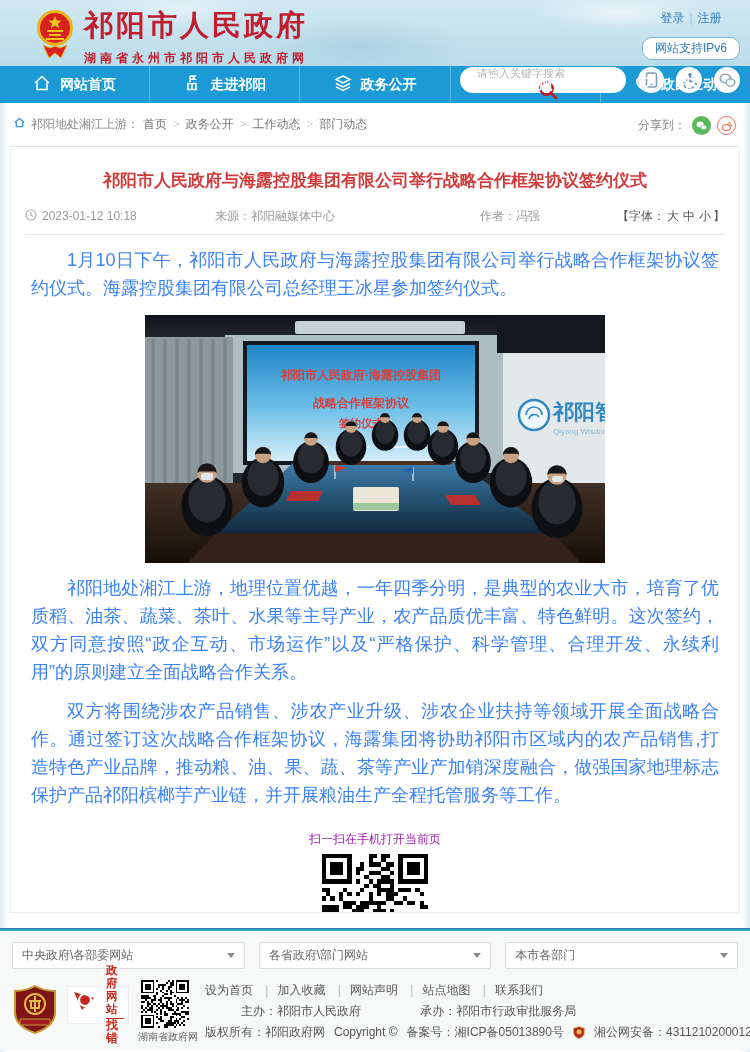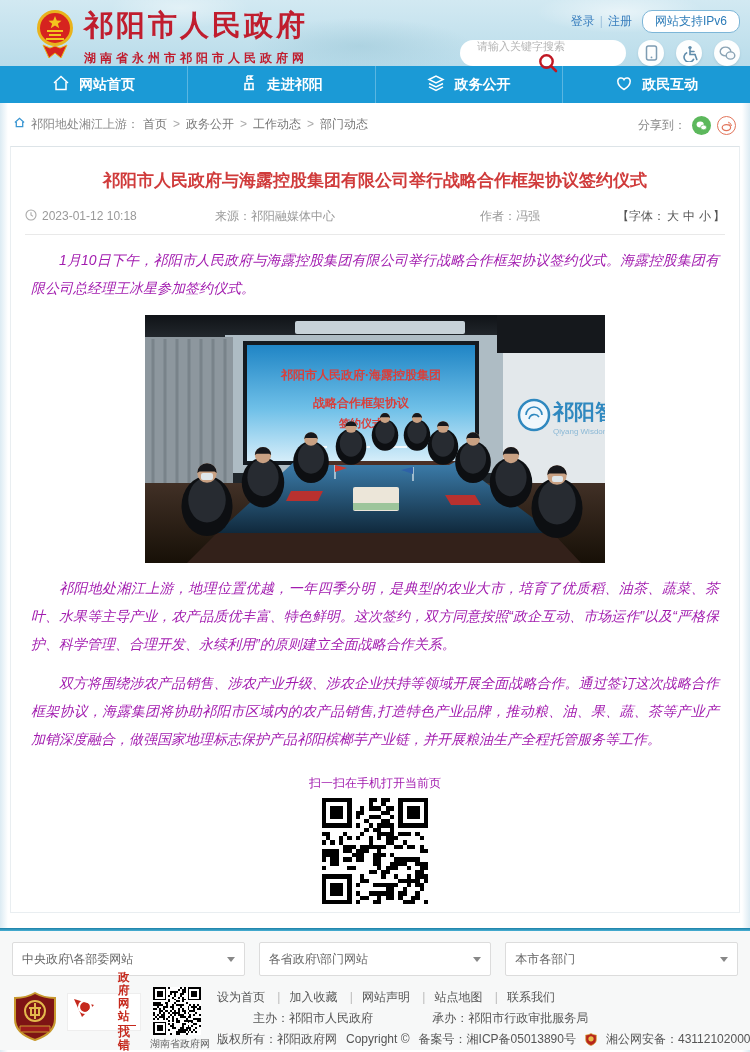--- a/index.html
+++ b/index.html
@@ -11,21 +11,21 @@
   .hdr { height:66px; padding:6px 10px 0 36px; display:flex; justify-content:space-between;
     background:
       radial-gradient(120px 30px at 620px 12px, rgba(255,255,255,.55), transparent 70%),
       radial-gradient(160px 40px at 360px 46px, rgba(150,195,212,.45), transparent 70%),
       radial-gradient(100px 30px at 180px 8px, rgba(255,255,255,.4), transparent 70%),
       linear-gradient(180deg,#d2e9f2,#b9dcea); }
   .hdr-left { display:flex; align-items:center; gap:10px; }
   .titles .site-name { color:#c01d2e; font-size:29px; font-weight:bold; letter-spacing:3px; }
   .titles .site-sub { color:#c01d2e; font-size:12px; font-weight:bold; letter-spacing:4px; margin-top:4px; }
   .hdr-right { display:flex; flex-direction:column; align-items:flex-end; gap:7px; padding-top:4px; }
-  .hdr-top { display:flex; align-items:center; gap:10px; font-size:12px; color:#3a7fbe; }
+  .hdr-top { display:flex; align-items:center; gap:10px; font-size:12px; color:#3a7fbe;flex-direction:column; }
   .auth span { cursor:pointer; }
   .auth .sep { color:#9fc3dd; margin:0 5px; }
   .ipv6 { background:#fff; border:1px solid #7db6d8; color:#2d7cb8; border-radius:10px;
           padding:2px 12px; font-size:12px; }
   .hdr-tools { display:flex; align-items:center; gap:12px; }
   .searchbox { width:166px; height:26px; background:#fff; border-radius:13px; display:flex;
                align-items:center; padding:0 2px 0 12px;flex-direction:column; }
   .searchbox input { border:none; outline:none; flex:1; font-size:11px; color:#555; min-width:0;
                      font-family:inherit; background:transparent; }
   .searchbox input::placeholder { color:#b5b5b5; }
@@ -38,62 +38,62 @@
   .nav { height:37px; background:#1b9ad6; display:flex; }
   .nav-item { flex:1; display:flex; align-items:center; justify-content:center; gap:9px;
               color:#fff; font-size:14px; font-weight:bold; cursor:pointer;
               border-left:1px solid rgba(255,255,255,.28); }
   .nav-item:first-child { border-left:none; }
 
   
   .crumb-row { height:43px; padding:13px 14px 0; display:flex; align-items:flex-start;
                font-size:12px; color:#888; background:transparent; }
   .crumb-row .crumbs { display:flex; align-items:center; gap:4px; margin-left:6px; }
-  .crumbs b { font-weight:normal; color:#777; cursor:pointer; }
+  .crumbs b { font-weight:normal; color:#777; cursor:pointer;font-family:Liberation Serif, serif; }
   .crumbs b + b::before { content:">"; color:#aaa; margin-right:6px; margin-left:2px; }
   .share { margin-left:auto; display:flex; align-items:center; gap:6px; color:#888; }
   .share-ic { width:19px; height:19px; border-radius:50%; display:flex; align-items:center;
               justify-content:center; cursor:pointer; }
   .share-wechat { background:#5cb85c; }
   .share-weibo { background:#fff; border:1px solid #e2745a; }
 
   
   .content { margin:0 10px; height:767px; background:#fff; border:1px solid #e9eef1;
              border-top:1px solid #dde4e8; overflow:hidden; }
   .a-title { font-size:17px; color:#d03b3b; text-align:center; margin:22px 46px 0; line-height:1.45;
              font-weight:bold; }
   .meta { display:flex; align-items:center; margin:14px 14px 0; padding-bottom:9px; font-size:12px;
           color:#999; border-bottom:1px solid #e9e9e9; }
   .m-date { display:flex; align-items:center; gap:5px; width:190px; }
   .m-src { width:265px; }
   .m-author { flex:1; }
   .m-font { color:#555; }
   .m-font span[data-interactable="true"] { cursor:pointer; margin:0 2px; }
-  .content p { margin:11px 20px 0; font-size:14px; line-height:28px; color:#a21caf;
-               text-indent:2em; text-align:justify;font-style:italic; }
+  .content p { margin:11px 20px 0; font-size:18px; line-height:28px; color:#3b82f6;
+               text-indent:2em; text-align:justify; }
   .photo-wrap { width:460px; margin:13px auto 0; }
   .photo-wrap svg { display:block; width:460px; height:248px; }
   .qrwrap { margin-top:22px; text-align:center; }
   .qr-caption { font-size:12px; color:#a21caf; }
   .qr-big { width:106px; height:106px; margin:6px auto 0; }
 
   
   .pre-foot { height:15px; }
   .blue-rule { height:3px; background:linear-gradient(180deg,#1c7fa6,#49b0d4); }
   .footer { height:119px; background:#f7f8f8; padding:11px 12px 0; }
   .selects { display:flex; gap:14px; }
-  .sel { flex:1; height:34px; background:#fff; border:1px solid #dcdcdc; border-radius:2px;
+  .sel { flex:1; height:27px; background:#fff; border:1px solid #dcdcdc; border-radius:2px;
          display:flex; align-items:center; justify-content:space-between; padding:0 9px;
          font-size:12px; color:#666; cursor:pointer; }
   .caret { width:0; height:0; border-left:4px solid transparent; border-right:4px solid transparent;
            border-top:5px solid #888; }
   .fbottom { display:flex; align-items:flex-start; margin-top:11px; gap:9px; }
   .finderr { width:106px; height:38px; background:#fff; border:1px solid #eee; display:flex;
              align-items:center; gap:4px; padding:2px 4px; margin-top:6px; cursor:pointer; }
-  .fe-txt { line-height:1.15;margin-left:12px; }
+  .fe-txt { line-height:1.15; }
   .fe-t1 { color:#c5281c; font-size:11.5px; font-weight:bold; border-bottom:1px solid #c5281c; padding-bottom:1px;}
   .fe-t2 { color:#c5281c; font-size:12px; font-weight:bold; letter-spacing:6px; }
   .fqr { width:54px; text-align:center; }
   .qr-small { width:48px; height:48px; margin:0 auto; }
   .fqr-cap { font-size:10px; color:#666; margin-top:2px; white-space:nowrap; }
   .ftext { flex:1; font-size:12px; color:#555; line-height:21px; padding-left:4px; }
   .flinks span { cursor:pointer; }
   .flinks span + span::before { content:"|"; color:#bbb; margin:0 9px; cursor:default; }
   .fl2 span { margin-right:20px;margin-left:36px; }
   .fl3 { display:flex; align-items:center; flex-wrap:nowrap; white-space:nowrap; }
@@ -184,20 +184,28 @@
           </svg></span>
       <span data-interactable="false">走进祁阳</span>
     </div>
     <div class="nav-item" data-interactable="true">
       <span data-interactable="false"><svg width="18" height="18" viewBox="0 0 18 18" fill="none" stroke="#fff" stroke-width="1.5">
             <path d="M2 5.5 L9 2 L16 5.5 L9 9 Z"></path>
             <path d="M2 9.5 L9 13 L16 9.5"></path>
             <path d="M2 12.8 L9 16.3 L16 12.8"></path>
           </svg></span>
       <span data-interactable="false">政务公开</span>
+    </div>
+    <div class="nav-item" data-interactable="true">
+      <span data-interactable="false"><svg width="18" height="18" viewBox="0 0 18 18" fill="none" stroke="#fff" stroke-width="1.4">
+            <rect x="3" y="2" width="10" height="14" rx="1"></rect>
+            <path d="M5.5 5.5h5M5.5 8.5h5M5.5 11.5h3"></path>
+            <path d="M11 11.5l4 4-2.4.6.4-2.6z" fill="#fff"></path>
+          </svg></span>
+      <span data-interactable="false">办事服务</span>
     </div>
     <div class="nav-item" data-interactable="true">
       <span data-interactable="false"><svg width="18" height="18" viewBox="0 0 18 18" fill="none" stroke="#fff" stroke-width="1.5">
             <path d="M9 15.5S2.8 12 2.8 7.3a3.3 3.3 0 0 1 6.2-1.6A3.3 3.3 0 0 1 15.2 7.3C15.2 12 9 15.5 9 15.5z"></path>
           </svg></span>
       <span data-interactable="false">政民互动</span>
     </div>
   </nav>
 
   <div class="crumb-row" data-interactable="false">

